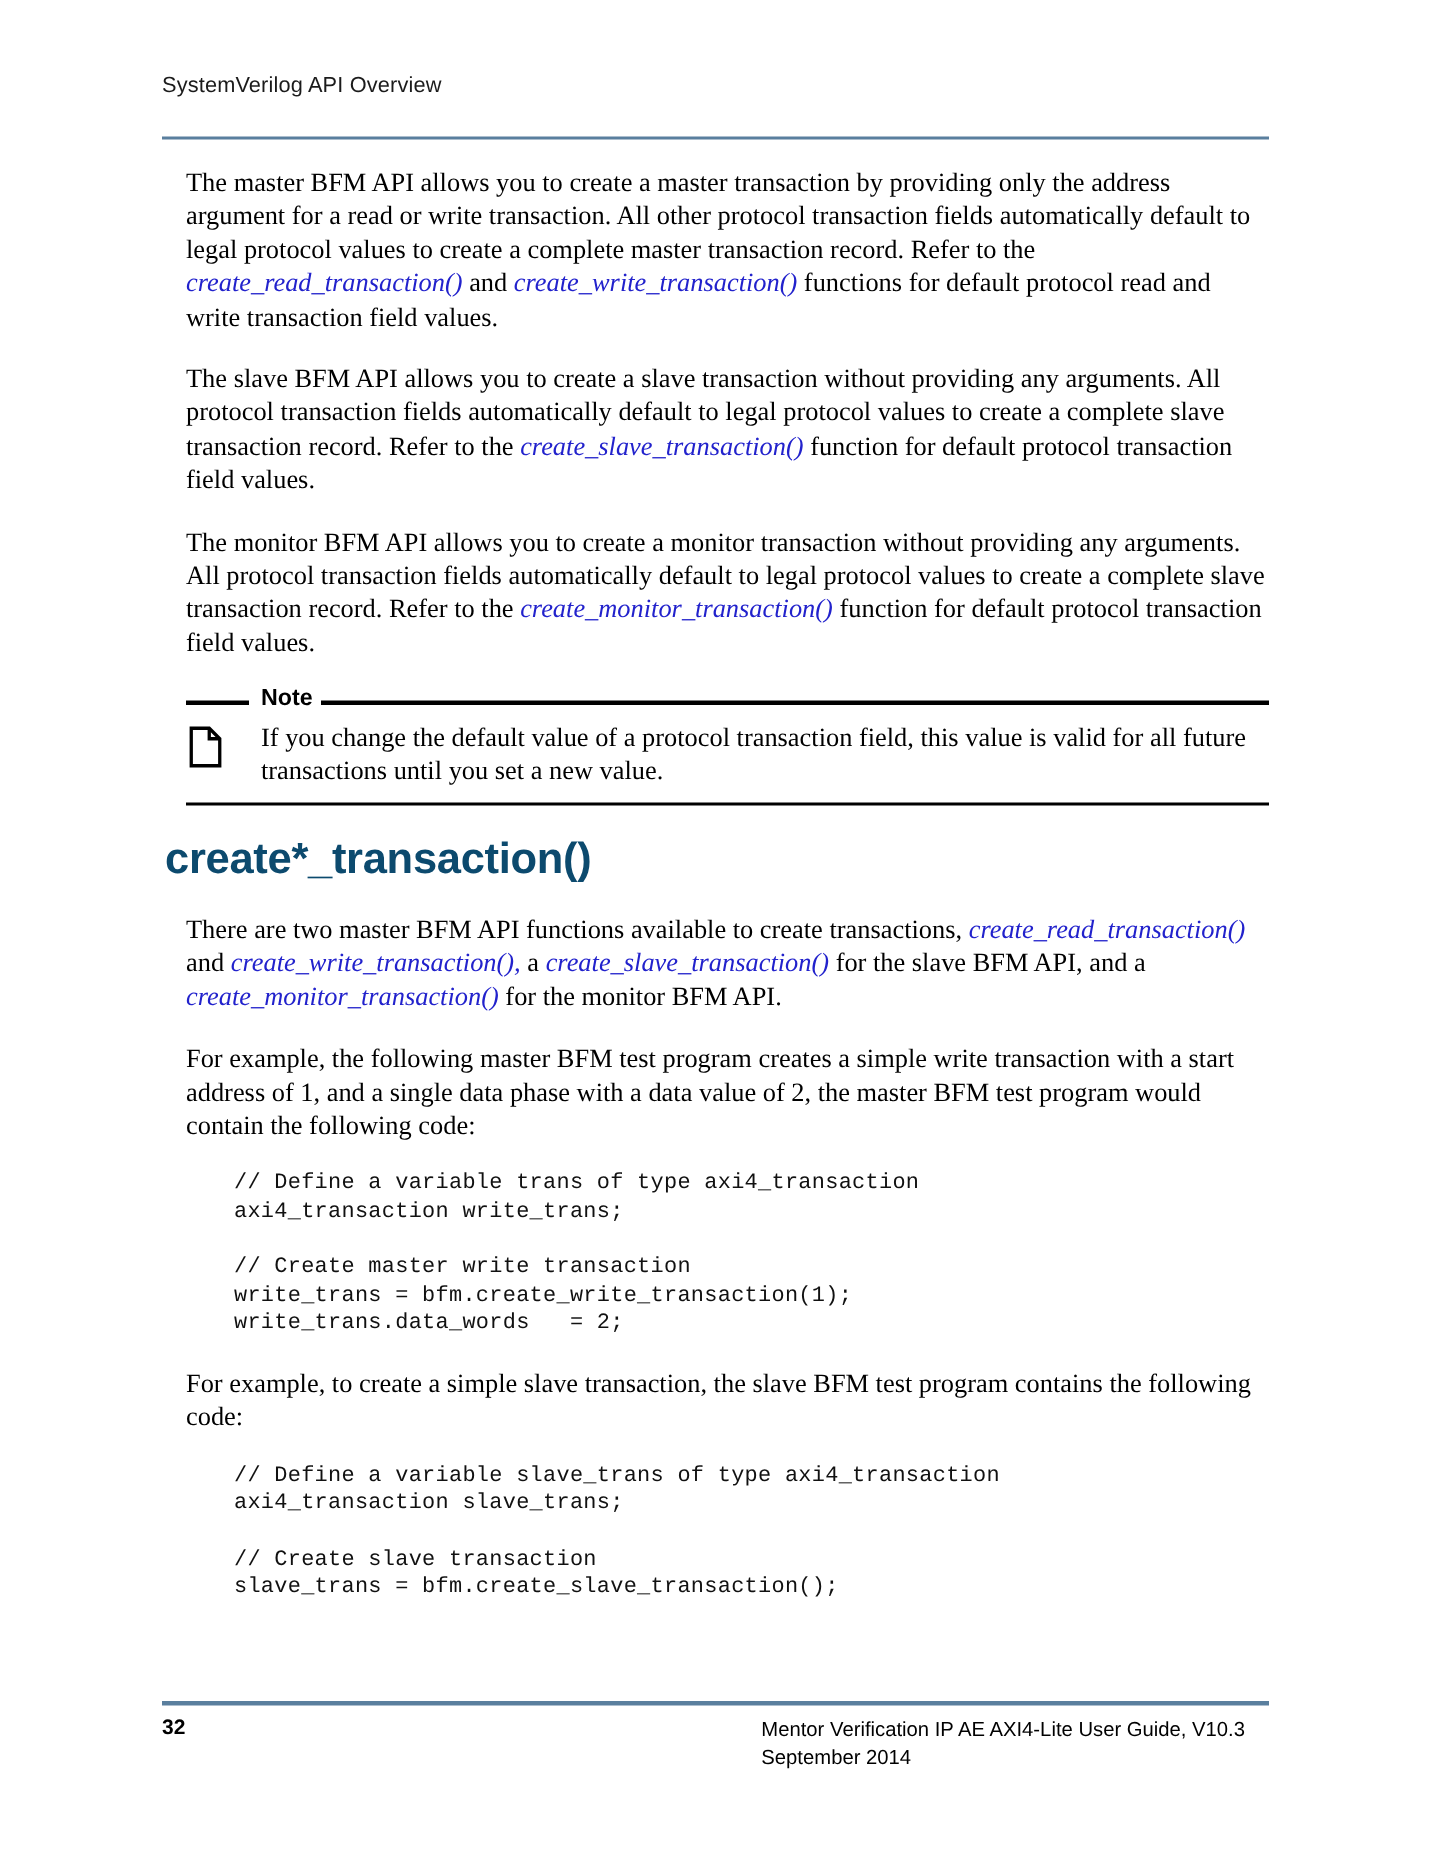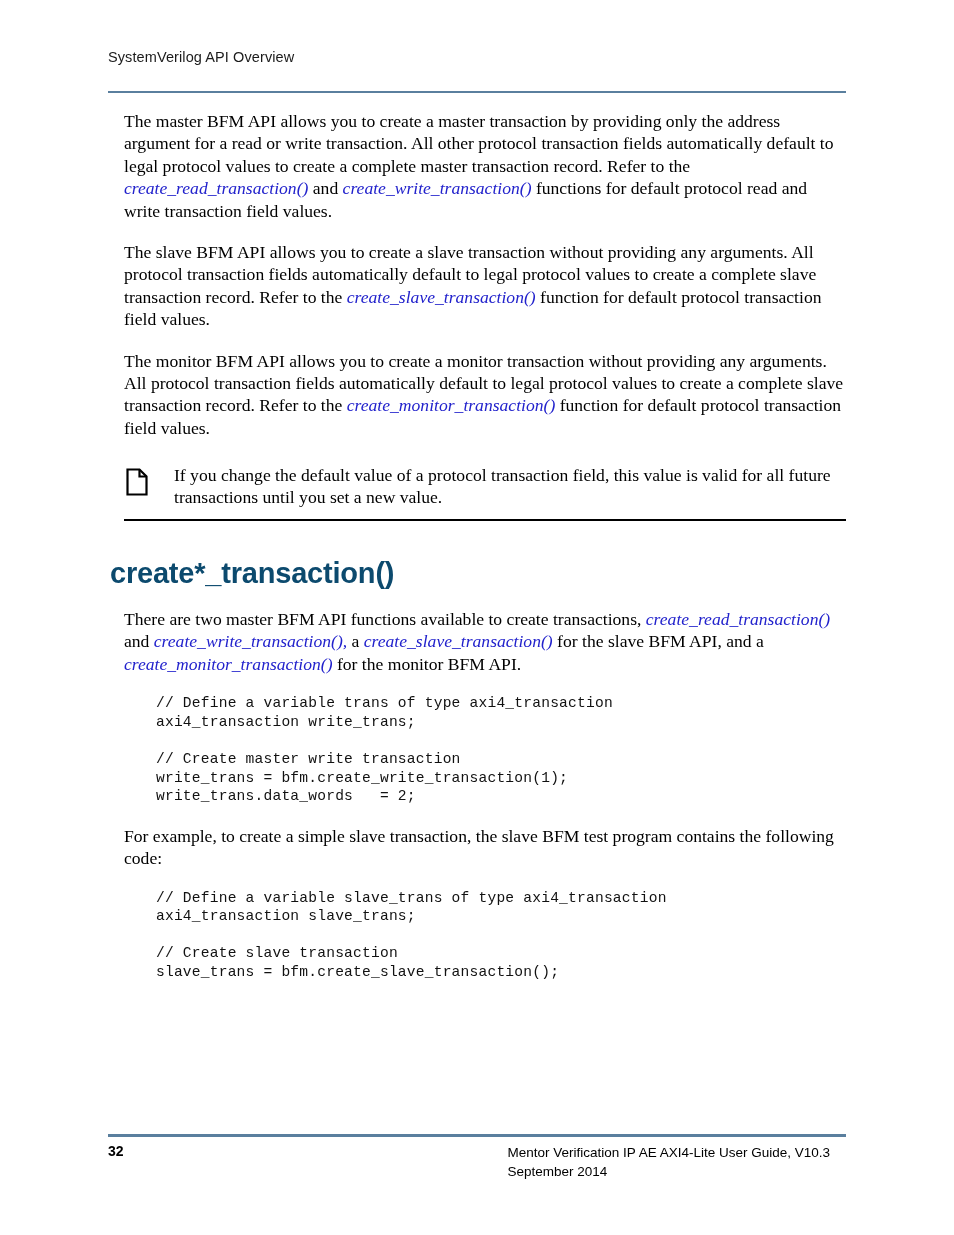--- a/index.html
+++ b/index.html
@@ -215,38 +215,44 @@
 
     <p class="body"><span>The master BFM API allows you to create a master transaction by providing only the address argument for a read or write transaction. All other protocol transaction fields automatically default to legal protocol values to create a complete master transaction record. Refer to the </span><span class="lnk">create_read_transaction()</span><span> and </span><span class="lnk">create_write_transaction()</span><span> functions for default protocol read and write transaction field values.</span></p>
 
     <p class="body"><span>The slave BFM API allows you to create a slave transaction without providing any arguments. All protocol transaction fields automatically default to legal protocol values to create a complete slave transaction record. Refer to the </span><span class="lnk">create_slave_transaction()</span><span> function for default protocol transaction field values.</span></p>
 
     <p class="body tight"><span>The monitor BFM API allows you to create a monitor transaction without providing any arguments. All protocol transaction fields automatically default to legal protocol values to create a complete slave transaction record. Refer to the </span><span class="lnk">create_monitor_transaction()</span><span> function for default protocol transaction field values.</span></p>
 
   </div>
 
   <div class="note">
+    <div class="note-head">
+      <div class="note-rule-left"></div>
+      <div class="note-title">Note</div>
+      <div class="note-rule-right"></div>
+    </div>
     <div class="note-body">
       <div class="note-icon">
         <svg width="22" height="28" viewBox="0 0 22 28" aria-hidden="true">
           <path d="M1.5 1.5 L13.5 1.5 L20.5 8.5 L20.5 26.5 L1.5 26.5 Z" fill="#ffffff" stroke="#000000" stroke-width="2.2" stroke-linejoin="miter"></path>
           <path d="M13.5 1.5 L13.5 8.5 L20.5 8.5" fill="none" stroke="#000000" stroke-width="2.2" stroke-linejoin="miter"></path>
         </svg>
       </div>
       <div class="note-text">If you change the default value of a protocol transaction field, this value is valid for all future transactions until you set a new value.</div>
     </div>
     <div class="note-bottom-rule"></div>
   </div>
 
   <h1 class="section">create*_transaction()</h1>
 
   <div class="content2">
 
     <p class="body"><span>There are two master BFM API functions available to create transactions, </span><span class="lnk">create_read_transaction()</span><span> and </span><span class="lnk">create_write_transaction(),</span><span> a </span><span class="lnk">create_slave_transaction()</span><span> for the slave BFM API, and a </span><span class="lnk">create_monitor_transaction()</span><span> for the monitor BFM API.</span></p>
 
+    <p class="body">For example, the following master BFM test program creates a simple write transaction with a start address of 1, and a single data phase with a data value of 2, the master BFM test program would contain the following code:</p>
 
     <pre class="code">// Define a variable trans of type axi4_transaction
 axi4_transaction write_trans;
 
 // Create master write transaction
 write_trans = bfm.create_write_transaction(1);
 write_trans.data_words   = 2;</pre>
 
     <div class="code-gap"></div>
 

